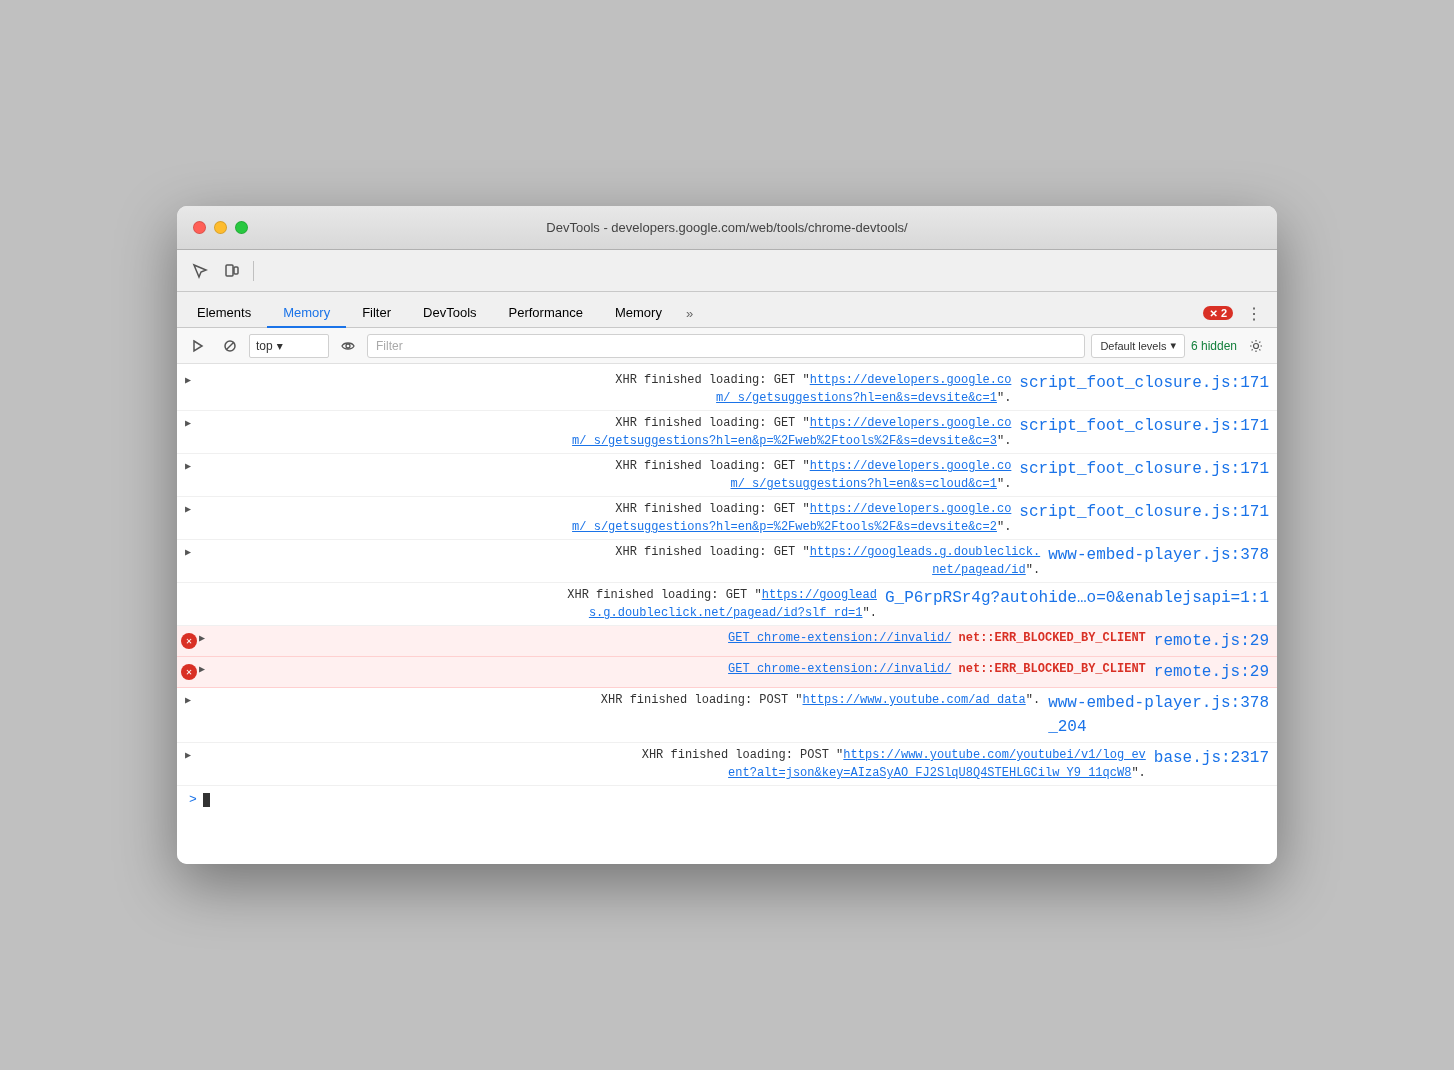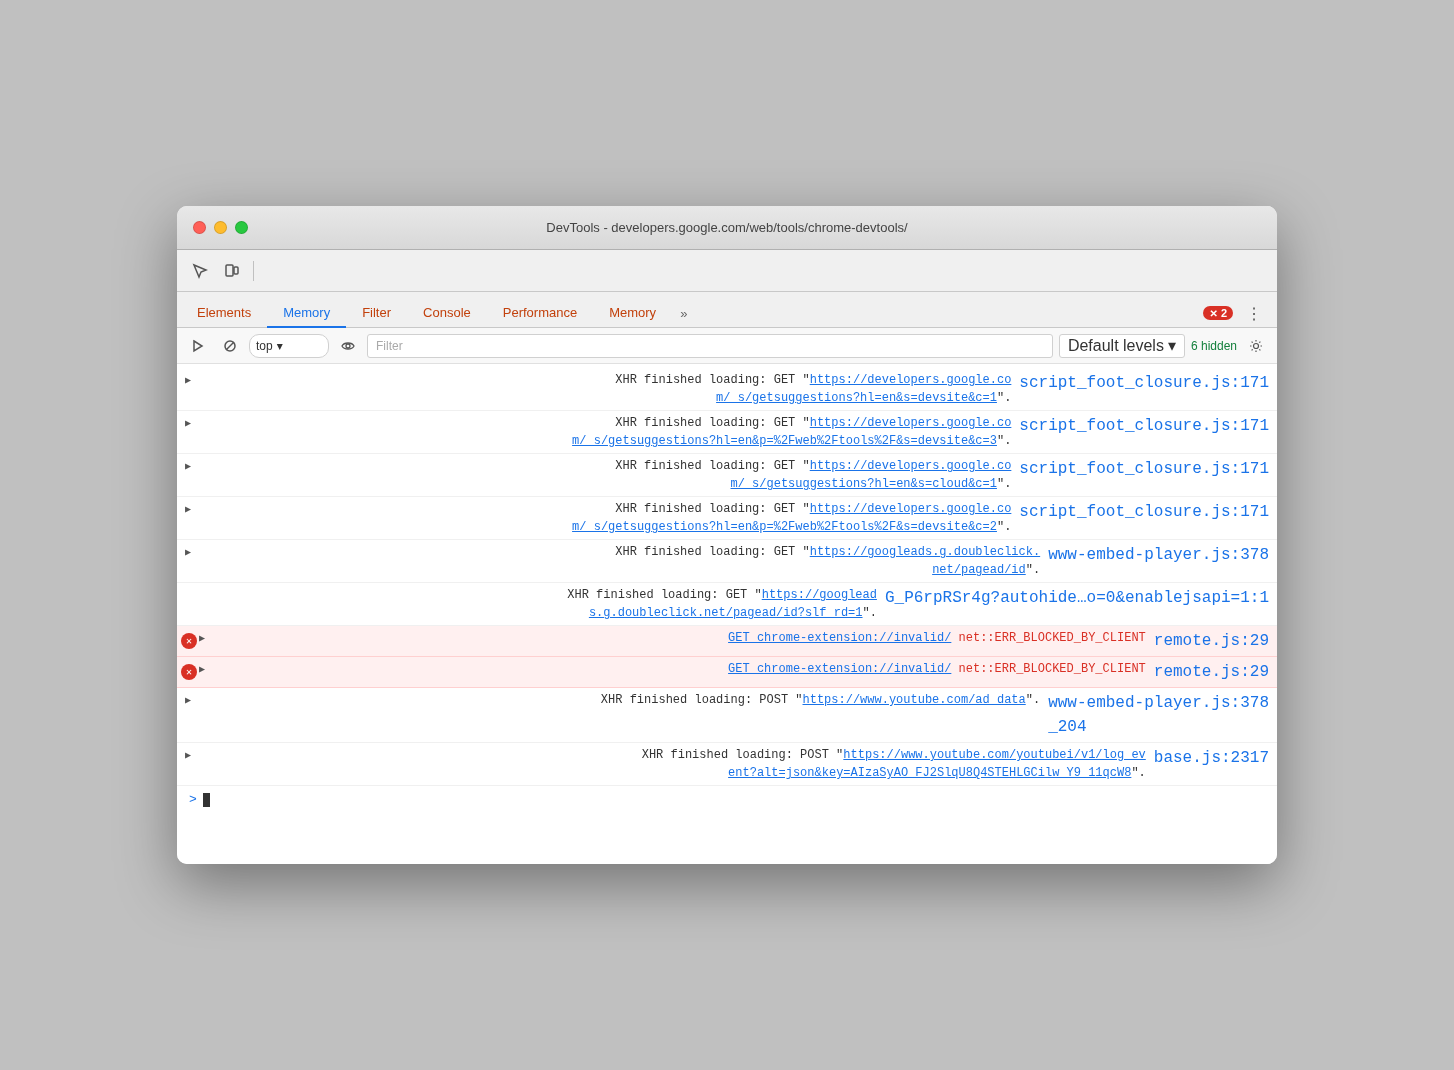--- a/index.html
+++ b/index.html
@@ -87,21 +87,21 @@
       background: #f0f0f0;
       border-bottom: 1px solid #c8c8c8;
       display: flex;
       align-items: flex-end;
       height: 36px;
       padding: 0 4px;
     }
     .tab {
       padding: 6px 16px;
       font-size: 13px;
-      color: #c2410c;
+      color: #000000;
       cursor: pointer;
       border-bottom: 2px solid transparent;
       margin-bottom: -1px;
       white-space: nowrap;
     }
     .tab.active {
       color: #1a73e8;
       border-bottom: 2px solid #1a73e8;
       font-weight: 500;
     }
@@ -151,21 +151,21 @@
       color: #555;
       font-size: 13px;
       border: none;
       background: transparent;
     }
     .context-select {
       display: flex;
       align-items: center;
       background: white;
       border: 1px solid #d0d0d0;
-      border-radius: 10px;
+      border-radius: 2px;
       padding: 2px 6px;
       font-size: 12px;
       color: #333;
       cursor: pointer;
       gap: 4px;
       height: 24px;
       min-width: 80px;
     }
     .filter-input {
       flex: 1;
@@ -179,21 +179,21 @@
       outline: none;
     }
     .filter-input::placeholder { color: #aaa; }
     .levels-btn {
       display: flex;
       align-items: center;
       background: white;
       border: 1px solid #d0d0d0;
       border-radius: 3px;
       padding: 2px 8px;
-      font-size: 16px;
+      font-size: 11px;
       color: #333;
       cursor: pointer;
       gap: 4px;
       height: 24px;
     }
     .hidden-count {
       font-size: 12px;
       color: #15803d;
       margin-left: auto;
       white-space: nowrap;
@@ -243,21 +243,21 @@
     .entry-source {
       margin-left: 8px;
       color: #1a73e8;
       cursor: pointer;
       white-space: nowrap;
       font-size: 16px;
     }
     .xhr-text { color: #333; }
     .xhr-link { color: #1a73e8; text-decoration: underline; cursor: pointer; }
     .get-text { color: #1a73e8; text-decoration: underline; cursor: pointer; }
-    .err-text { color: #d93025; font-weight: 400; }
+    .err-text { color: #d93025; font-weight: 700; }
     .entry-row {
       display: flex;
       width: 100%;
       align-items: flex-start;
     }
     .console-prompt {
       padding: 6px 8px 6px 12px;
       display: flex;
       align-items: center;
       gap: 6px;
@@ -304,21 +304,21 @@
         <rect x="10" y="4" width="4" height="7" rx="1" stroke="#555" stroke-width="1.5" fill="none"></rect>
       </svg>
     </button>
     <div class="toolbar-divider"></div>
   </div>
 
   <div class="tab-bar">
     <div class="tab">Elements</div>
     <div class="tab active">Memory</div>
     <div class="tab">Filter</div>
-    <div class="tab">Console</div>
+    <div class="tab">DevTools</div>
     <div class="tab">Performance</div>
     <div class="tab">Memory</div>
     <div class="tab-more">»</div>
     <div class="tab-bar-right">
       <div class="error-badge">
         <span style="font-size:10px;">✕</span>
         <span>2</span>
       </div>
       <div class="toolbar-btn" style="font-size:16px; color:#555;">⋮</div>
     </div>

